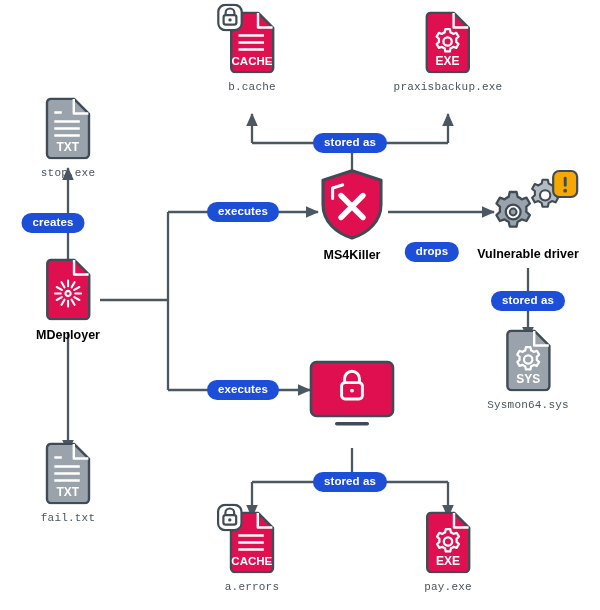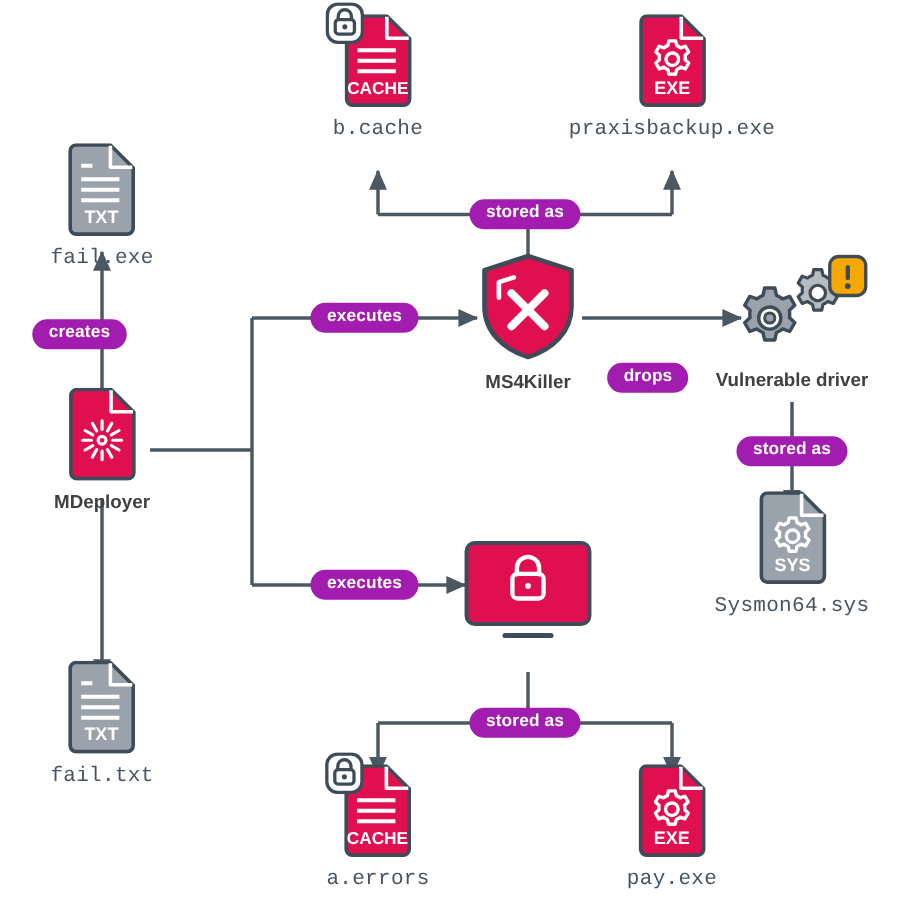--- a/index.html
+++ b/index.html
@@ -37,43 +37,43 @@
     align-items: center;
   }
   .node-label {
     margin-top: 7px;
     color: #49545e;
     text-align: center;
     white-space: nowrap;
   }
   .label-mono {
     font-family: "Liberation Mono", "DejaVu Sans Mono", monospace;
-    font-size: 14px;
+    font-size: 11px;
     letter-spacing: .2px;
   }
   .label-bold {
     font-family: "Liberation Sans", "DejaVu Sans", sans-serif;
     font-size: 12.5px;
     font-weight: bold;
-    color: #404040;
+    color: #000000;
   }
 
   
   .fileicon {
     position: relative;
     width: 48px;
     height: 62px;
     text-align: right;
   }
   .fileicon svg { display: block; }
 
   
   .pill {
     position: absolute;
-    background: #a21caf;
+    background: #1d4ed8;
     color: #ffffff;
     font-size: 11.5px;
     font-weight: bold;
     border-radius: 11px;
     padding: 3px 11px 4px 11px;
     line-height: 1.15;
     white-space: nowrap;
     transform: translate(-50%, -50%);
     letter-spacing: .1px;
   }
@@ -171,21 +171,21 @@
         <path d="M30,1.6 V16 H44.6" fill="none" stroke="#ffffff" stroke-width="2.4" stroke-linejoin="round"></path>
         <g stroke="#ffffff" stroke-width="2.6" stroke-linecap="butt">
           <line x1="10.5" y1="15" x2="18" y2="15"></line>
           <line x1="10.5" y1="24" x2="36" y2="24"></line>
           <line x1="10.5" y1="31" x2="36" y2="31"></line>
           <line x1="10.5" y1="38" x2="36" y2="38"></line>
         </g>
         <text x="24" y="53" text-anchor="middle" fill="#ffffff" font-family="Liberation Sans, sans-serif" font-size="12" font-weight="bold">TXT</text>
       </svg>
     </div>
-    <div class="node-label label-mono">fail.exe</div>
+    <div class="node-label label-mono">stop.exe</div>
   </div>
 
   <div class="node" id="node-mdeployer" style="left:68px; top:300px; transform:translate(-50%,-50%);">
     <div class="fileicon">
       <svg width="48" height="62" viewBox="0 0 48 62">
         <path d="M3.2,5.2 a4,4 0 0 1 4,-4 H30 L45.2,16.4 V56.6 a4,4 0 0 1 -4,4 H7.2 a4,4 0 0 1 -4,-4 Z" fill="#E01050" stroke="#3f4c57" stroke-width="2.4" stroke-linejoin="round"></path>
         <path d="M30,1.6 V16 H44.6" fill="none" stroke="#ffffff" stroke-width="2.4" stroke-linejoin="round"></path>
         <g transform="translate(24,35)" stroke="#ffffff" stroke-width="2.1" stroke-linecap="round">
           <line x1="0" y1="-13" x2="0" y2="-7.2"></line>
           <line x1="6.5" y1="-11.3" x2="3.6" y2="-6.2"></line>

